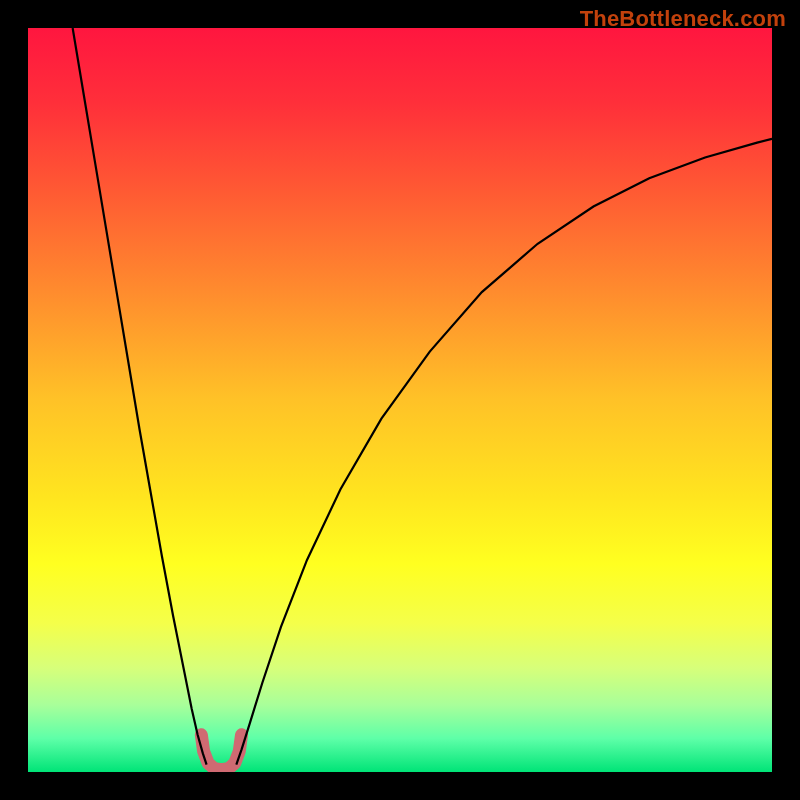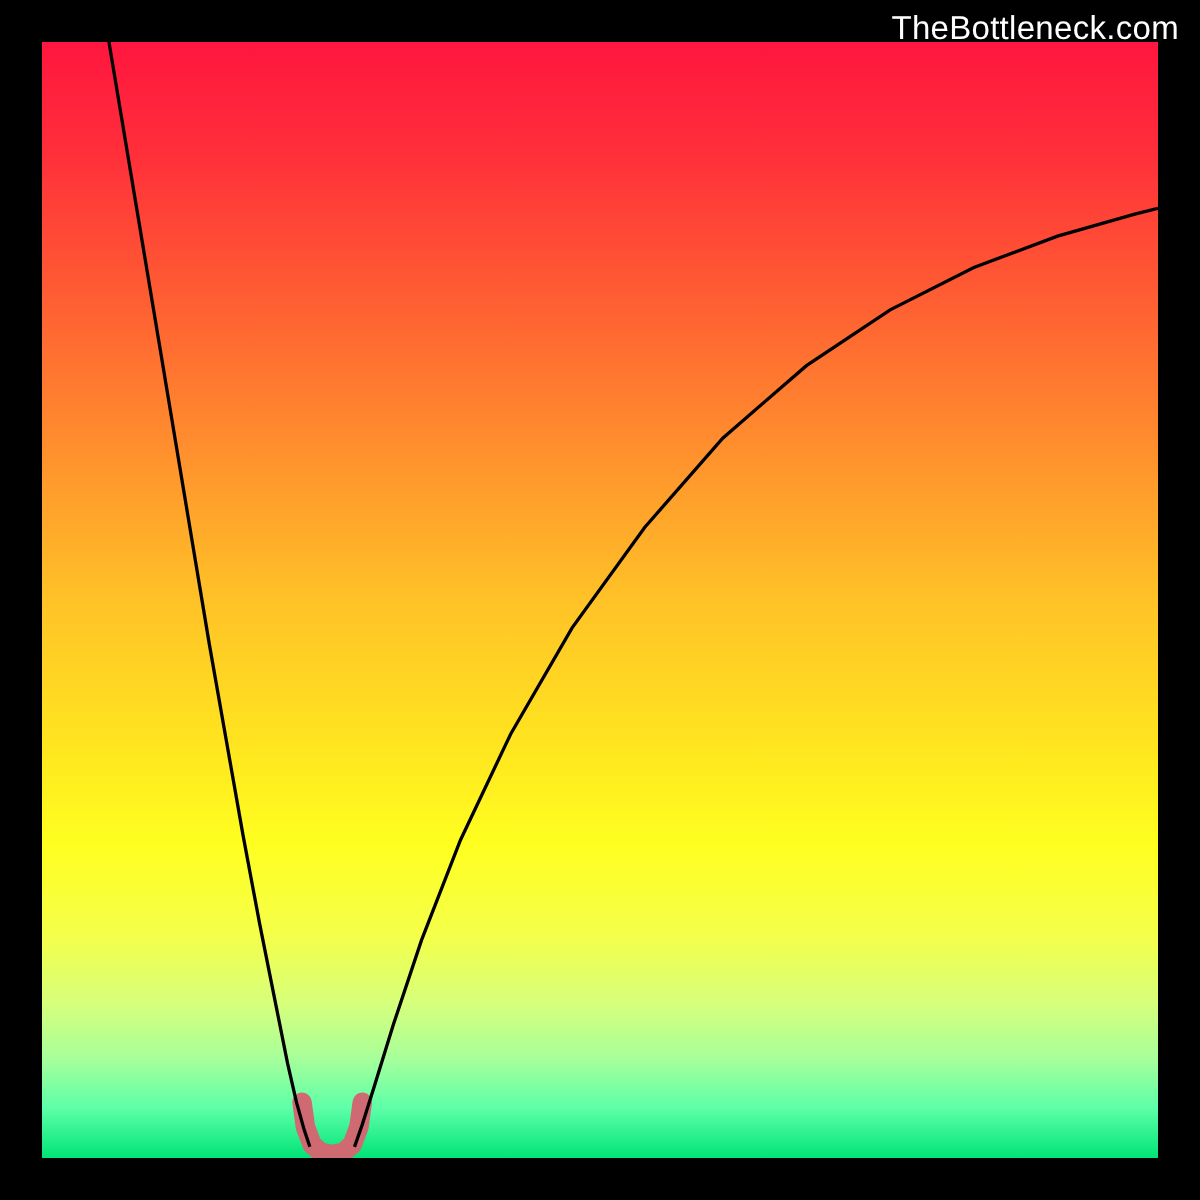--- a/index.html
+++ b/index.html
@@ -24,23 +24,23 @@
     left: 28px;
     top: 28px;
     width: 744px;
     height: 744px;
     overflow: hidden;
   }
   .watermark {
     position: absolute;
     top: 6px;
     right: 14px;
-    color: #ffffff;
+    color: #c2410c;
     font-size: 22px;
-    font-weight: 400;
+    font-weight: 700;
     letter-spacing: 0.2px;
     user-select: none;
   }
   svg { display: block; }
 </style>
 </head>
 <body>
 
 <div class="frame">
   <div class="plot-area">

